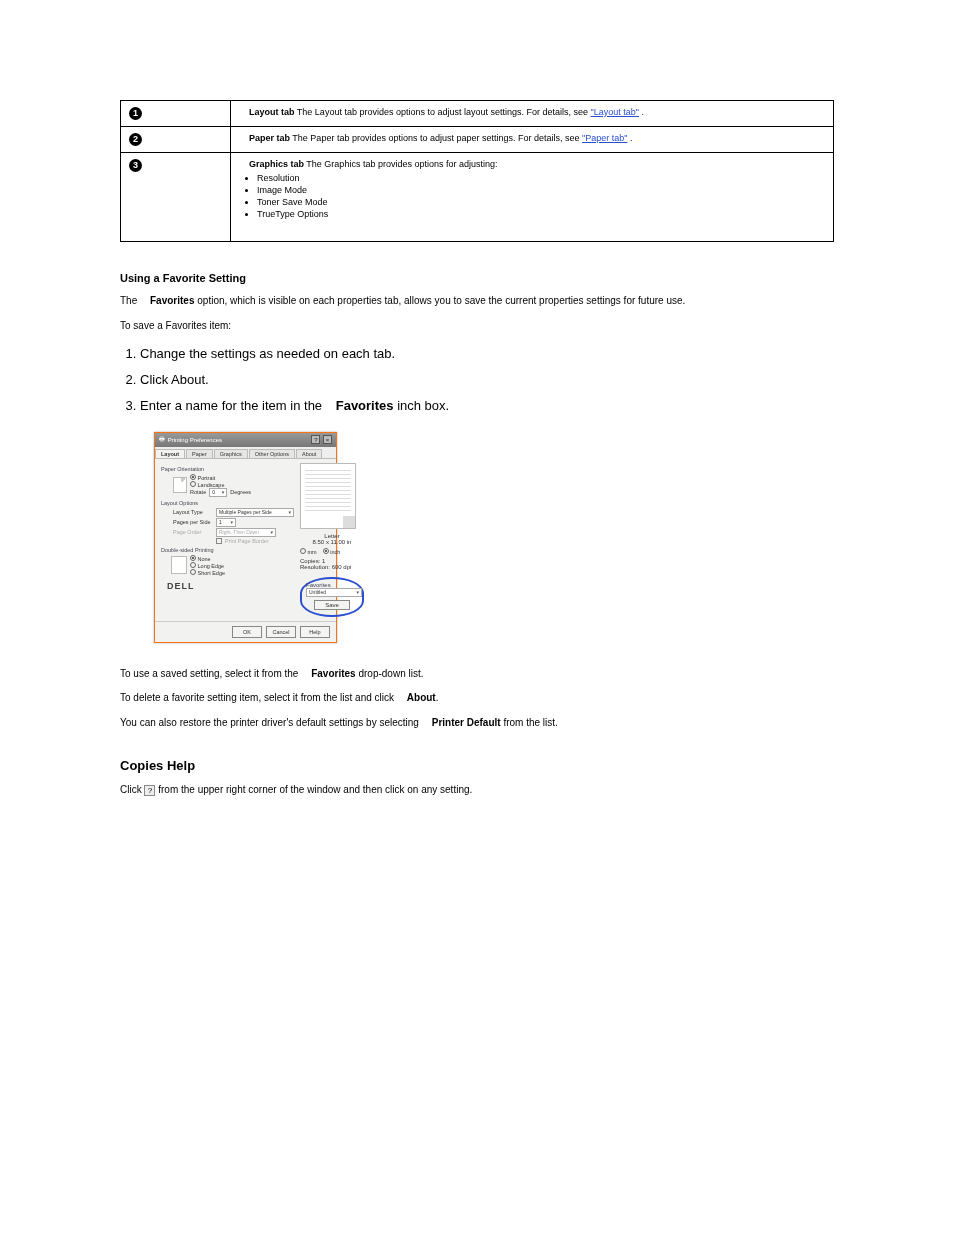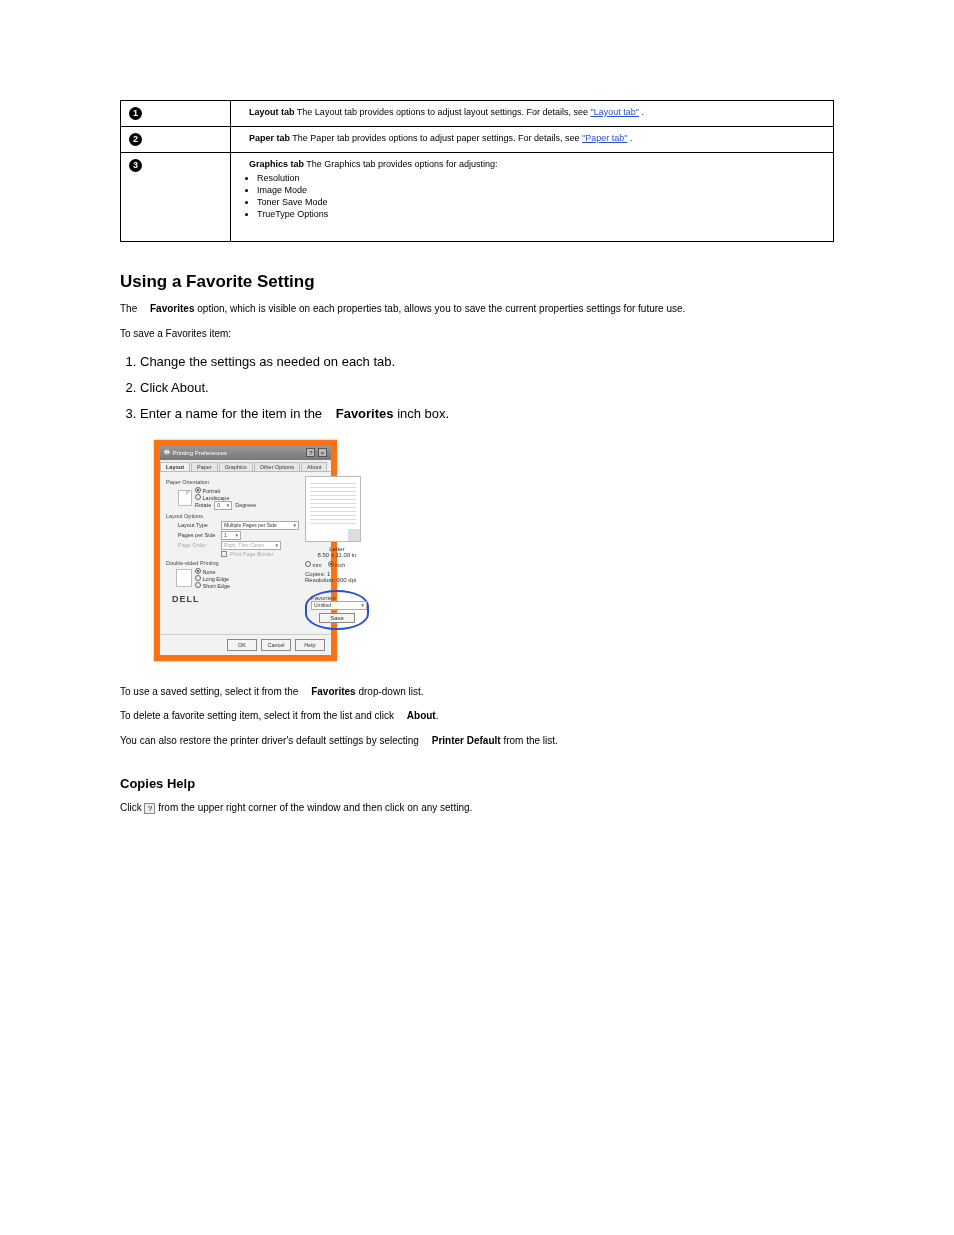--- a/index.html
+++ b/index.html
@@ -38,30 +38,30 @@
     font-weight: bold;
     text-align: center;
     line-height: 13px;
     font-size: 9px;
   }
   a.ref { color: #2a4fd0; text-decoration: underline; }
   ul.descbul { list-style: disc; margin: 4px 0 16px 18px; }
   ul.descbul li { margin-bottom: 2px; }
 
   
-  h2.fav-head { font-size: 17px; font-weight: bold; margin: 30px 0 10px 0; }
+  h2.fav-head { font-size: 11px; font-weight: bold; margin: 30px 0 10px 0; }
   p.body { font-size: 10px; line-height: 1.45; margin-bottom: 10px; }
   strong { font-weight: bold; margin-left: 10px; }
   ol.steps { margin: 12px 0 16px 20px; font-size: 13px; }
   ol.steps li { margin-bottom: 8px; line-height: 1.4; }
 
   
   .dlg-shell {
     width: 183px;
-    border: 6px solid #f97316;
+    border: 1px solid #f97316;
     background: #f2f2f0;
     font-size: 6px;
     color: #333;
     margin: 16px 0 24px 34px;
     box-shadow: 0 0 2px #aaa;
   }
   .dlg-titlebar {
     background: linear-gradient(#999,#777);
     color: #fff;
     padding: 2px 4px;

